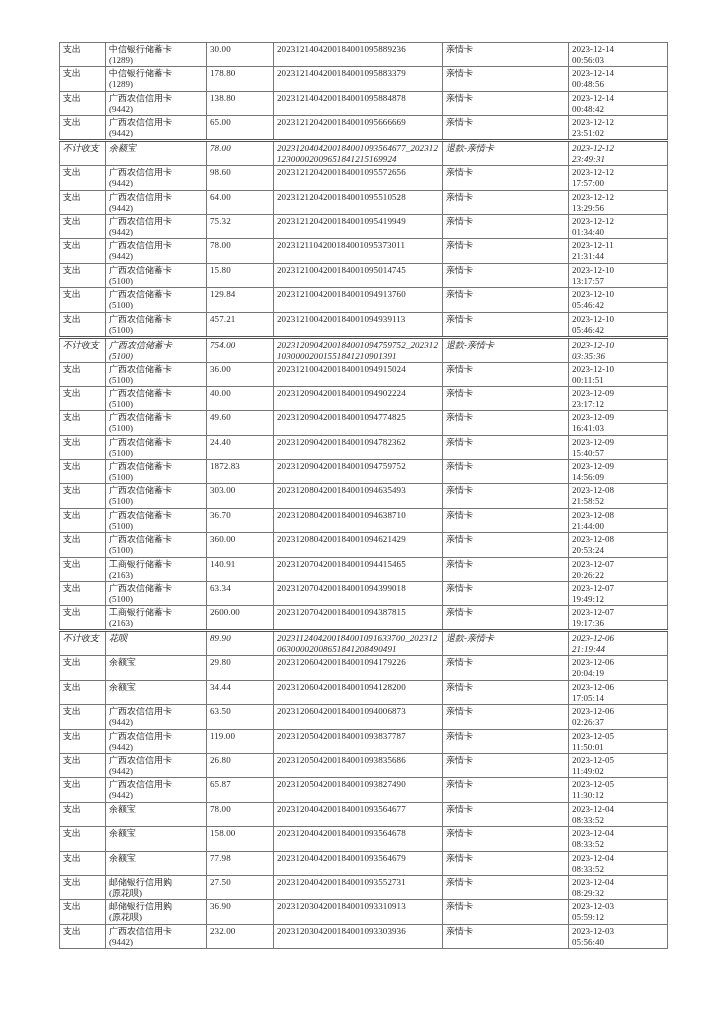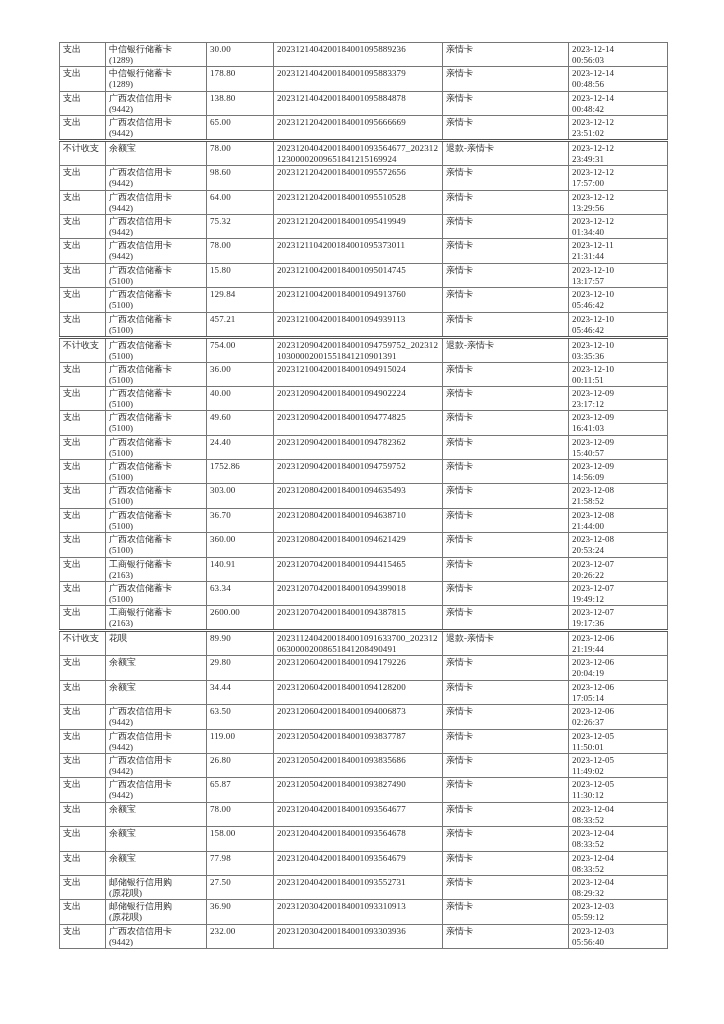--- a/index.html
+++ b/index.html
@@ -24,21 +24,21 @@
     color: #2d2d2d;
   }
   table.txn td {
     border: 1px solid #767676;
     vertical-align: top;
     padding: 1px 2px 0 3px;
     word-break: break-all;
     overflow: hidden;
   }
   table.txn tr { height: 24.4px; }
-  table.txn tr.section-start td { border-top: 3px double #555555; }
+  table.txn tr.section-start td { border-top: 3px double #555555; font-style: italic; }
   td.amount, td.txid { letter-spacing: 0.1px; }
 </style>
 </head>
 <body>
 
 <div class="page">
   <table class="txn">
     <colgroup>
       <col style="width:46px">
       <col style="width:101px">
@@ -282,21 +282,21 @@
             <div>2023-12-09</div>
             <div>15:40:57</div>
           </td>
         </tr>
         <tr>
           <td>支出</td>
           <td>
             <div>广西农信储蓄卡</div>
             <div>(5100)</div>
           </td>
-          <td class="amount">1752.86</td>
+          <td class="amount">1872.83</td>
           <td class="txid">2023120904200184001094759752</td>
           <td>亲情卡</td>
           <td>
             <div>2023-12-09</div>
             <div>14:56:09</div>
           </td>
         </tr>
         <tr>
           <td>支出</td>
           <td>

